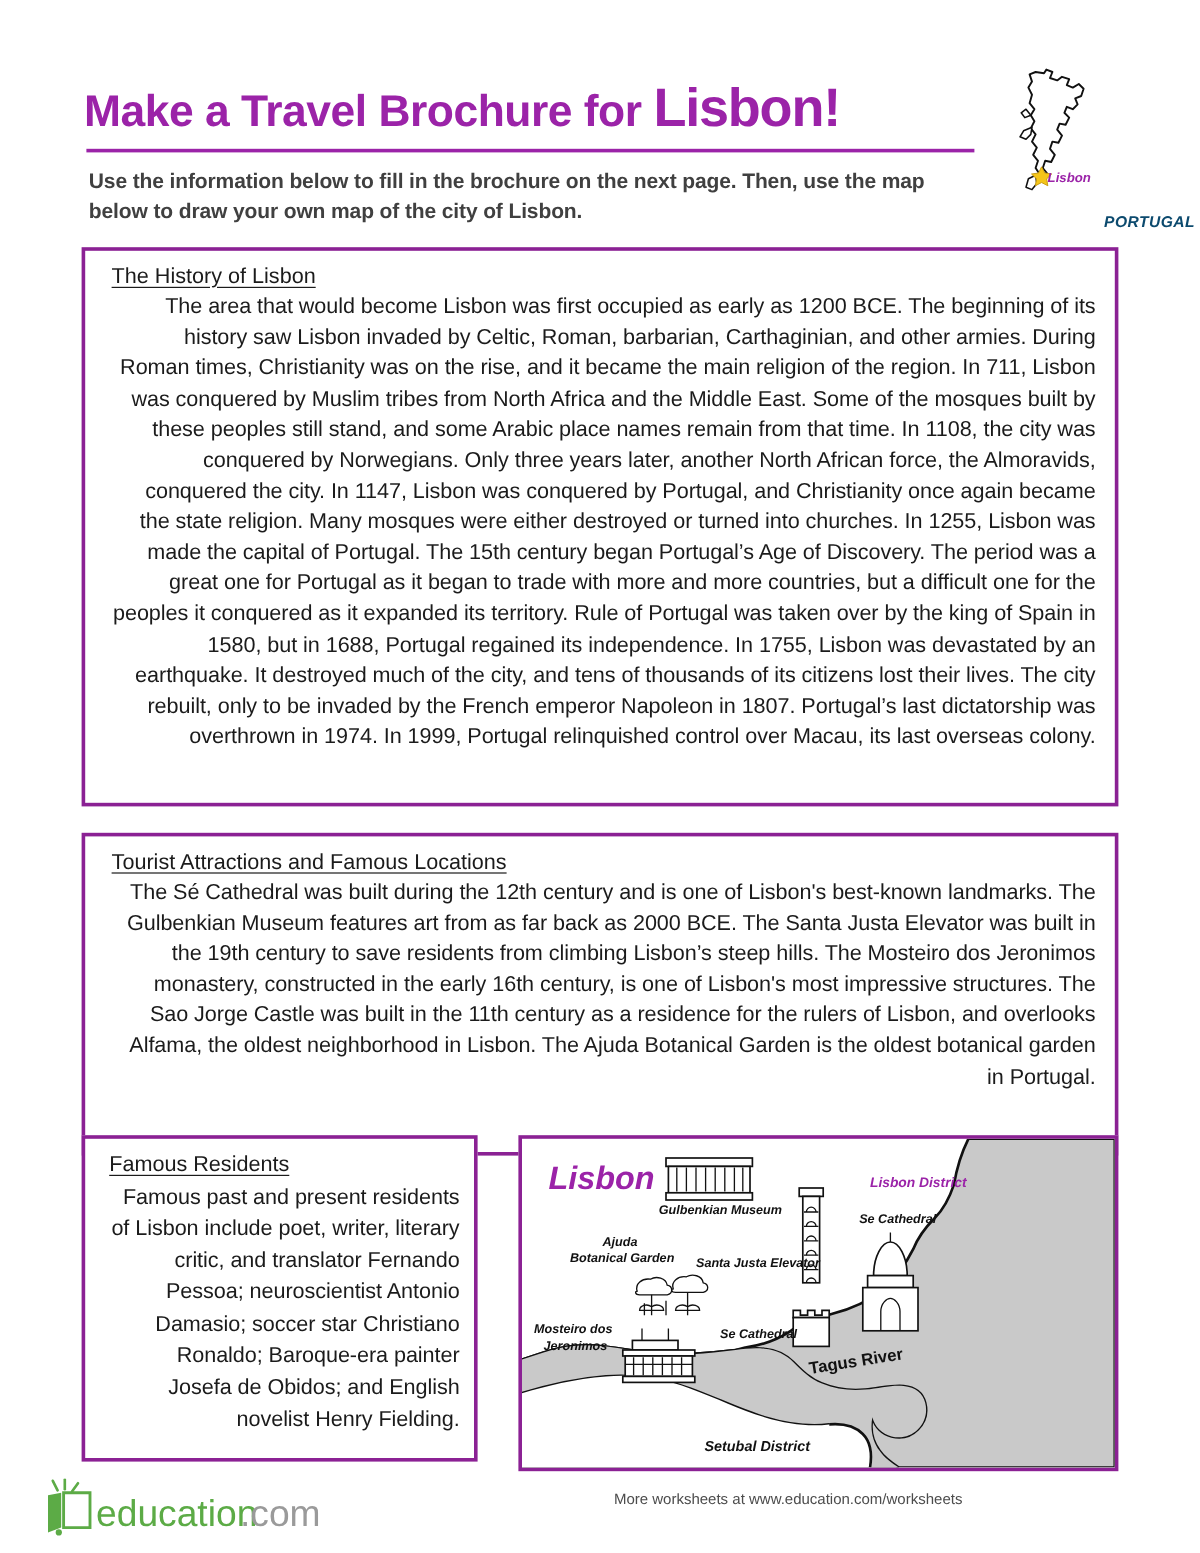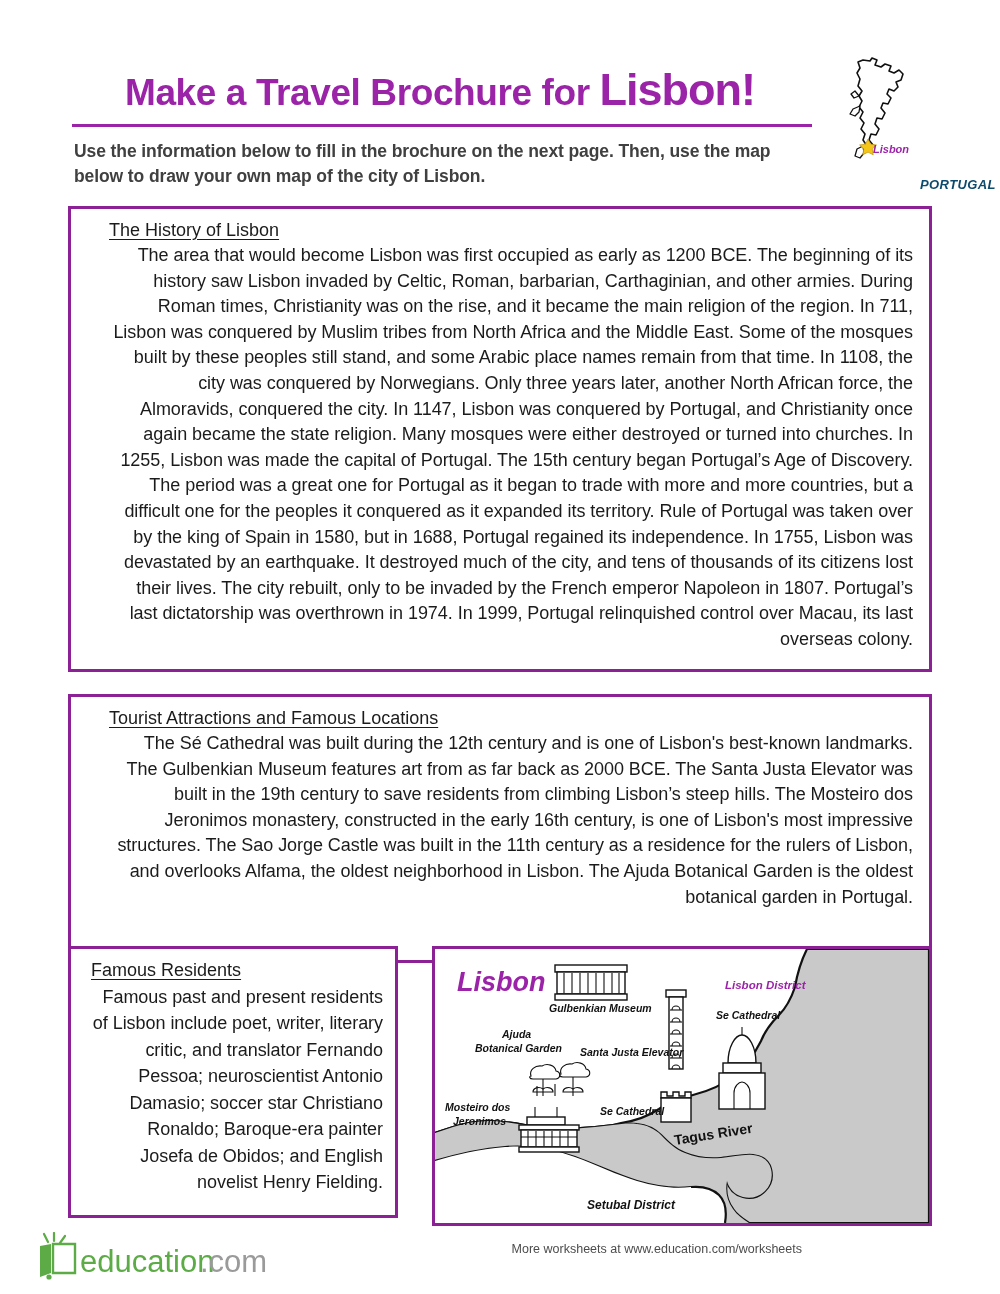--- a/index.html
+++ b/index.html
@@ -19,21 +19,21 @@
   #header {
     position: absolute;
     left: 0; top: 0;
     width: 1000px;
     height: 200px;
   }
   #page-title {
     position: absolute;
     left: 70px; top: 64px;
     width: 740px;
-    text-align: center;
+    text-align: left;
     color: #9B23A8;
     font-weight: bold;
     font-size: 37px;
     letter-spacing: -0.4px;
     white-space: nowrap;
   }
   #page-title .big {
     font-size: 45px;
     letter-spacing: -1px;
   }
@@ -85,21 +85,21 @@
     position: absolute;
     border: 3px solid #8B2194;
     background: #ffffff;
     box-sizing: border-box;
   }
   #history-box { left: 68px; top: 206px; width: 864px; height: 466px; }
   #attractions-box { left: 68px; top: 694px; width: 864px; height: 269px; }
   #residents-box { left: 68px; top: 946px; width: 330px; height: 272px; }
   #map-box { left: 432px; top: 946px; width: 500px; height: 280px; padding: 0; overflow: hidden; }
 
-  .box-inner { padding: 8px 16px 6px 38px; }
+  .box-inner { padding: 8px 16px 6px 22px; }
   .sec-head {
     font-size: 18px;
     color: #1b1b1b;
     text-decoration: underline;
     text-underline-offset: 3px;
     line-height: 26px;
   }
   .sec-body {
     font-size: 18px;
     color: #1b1b1b;

